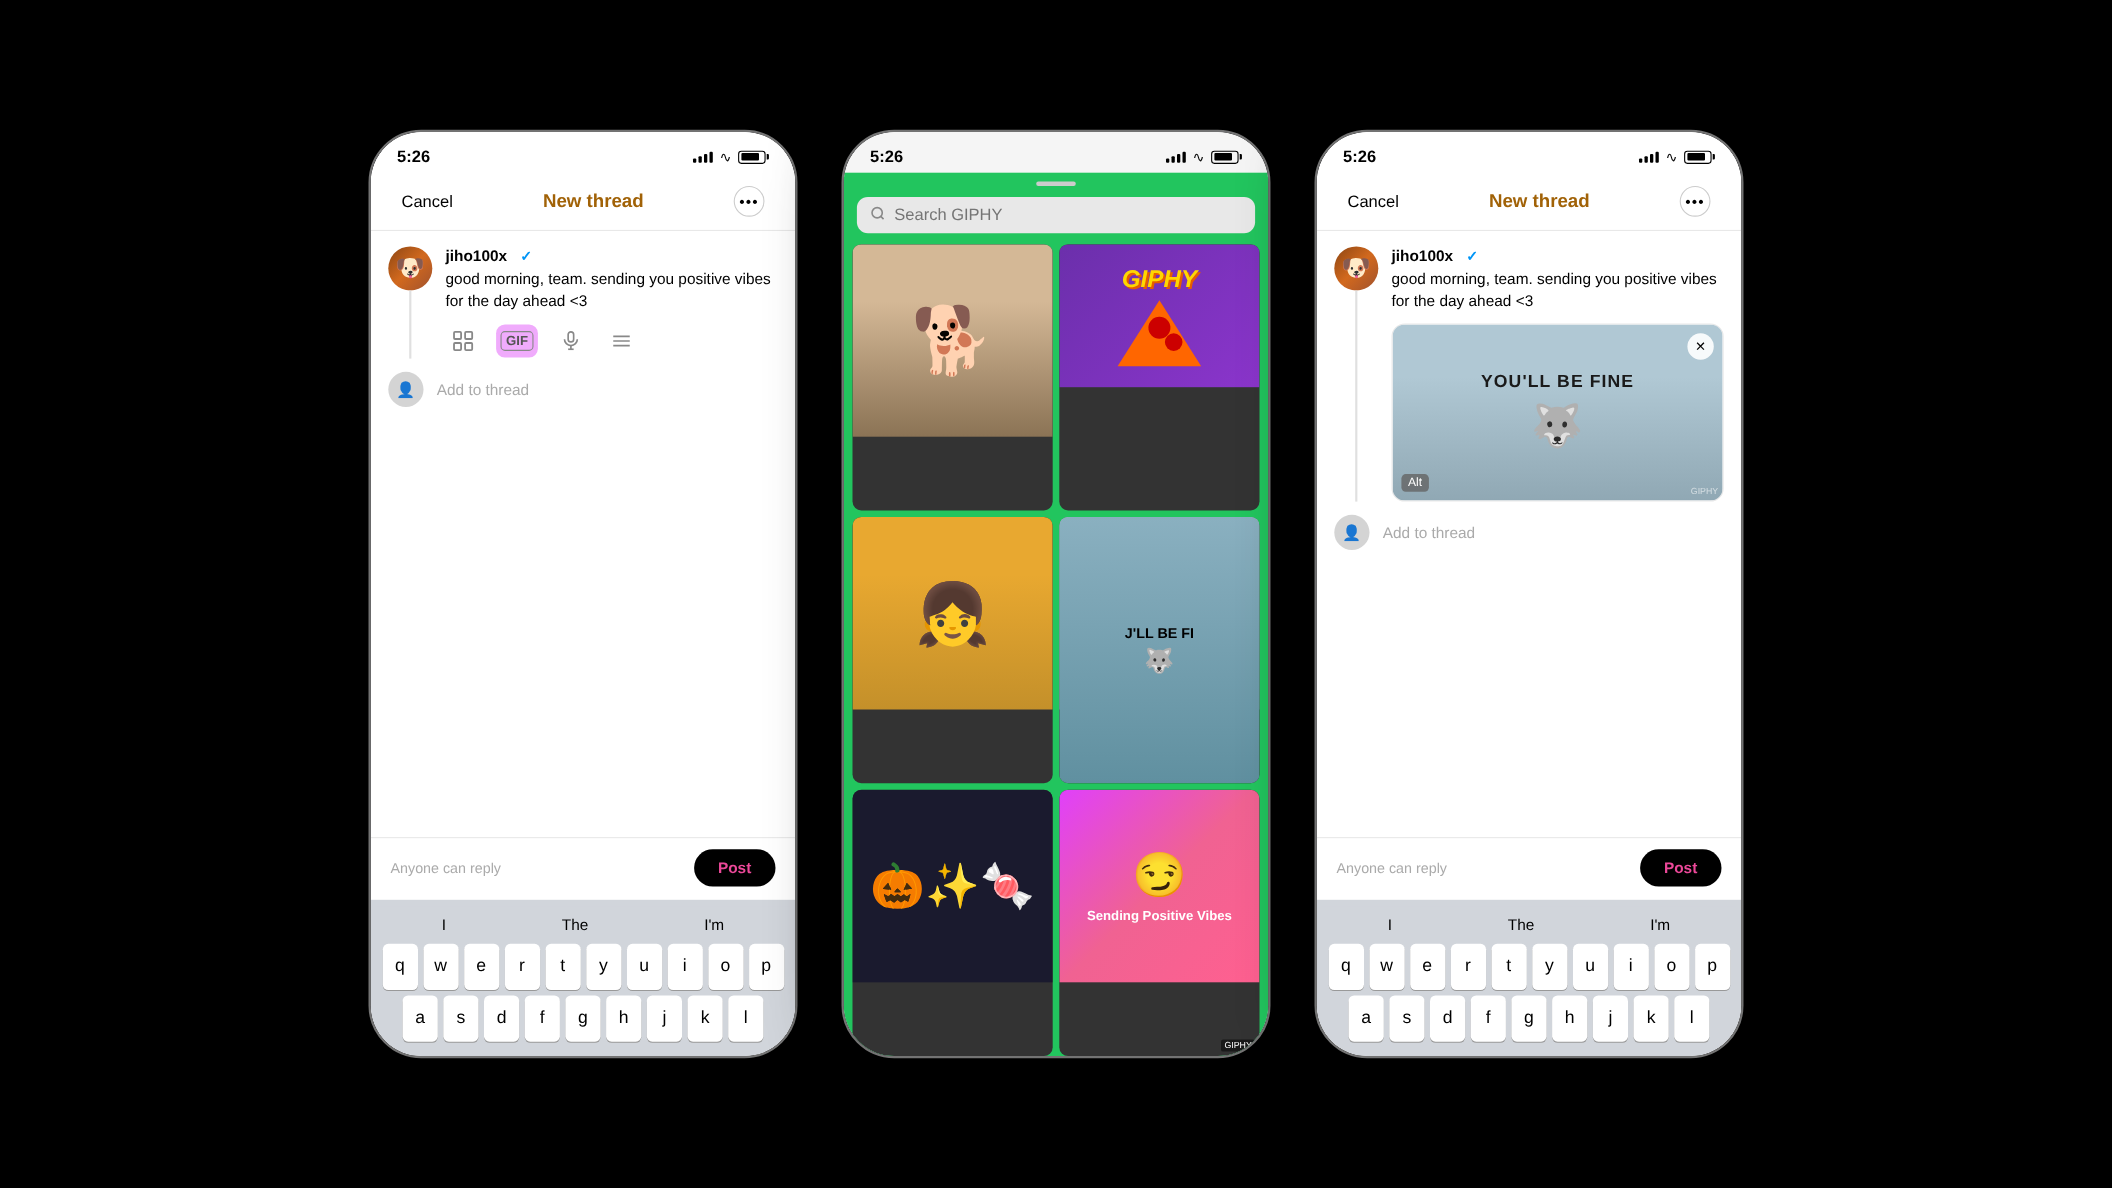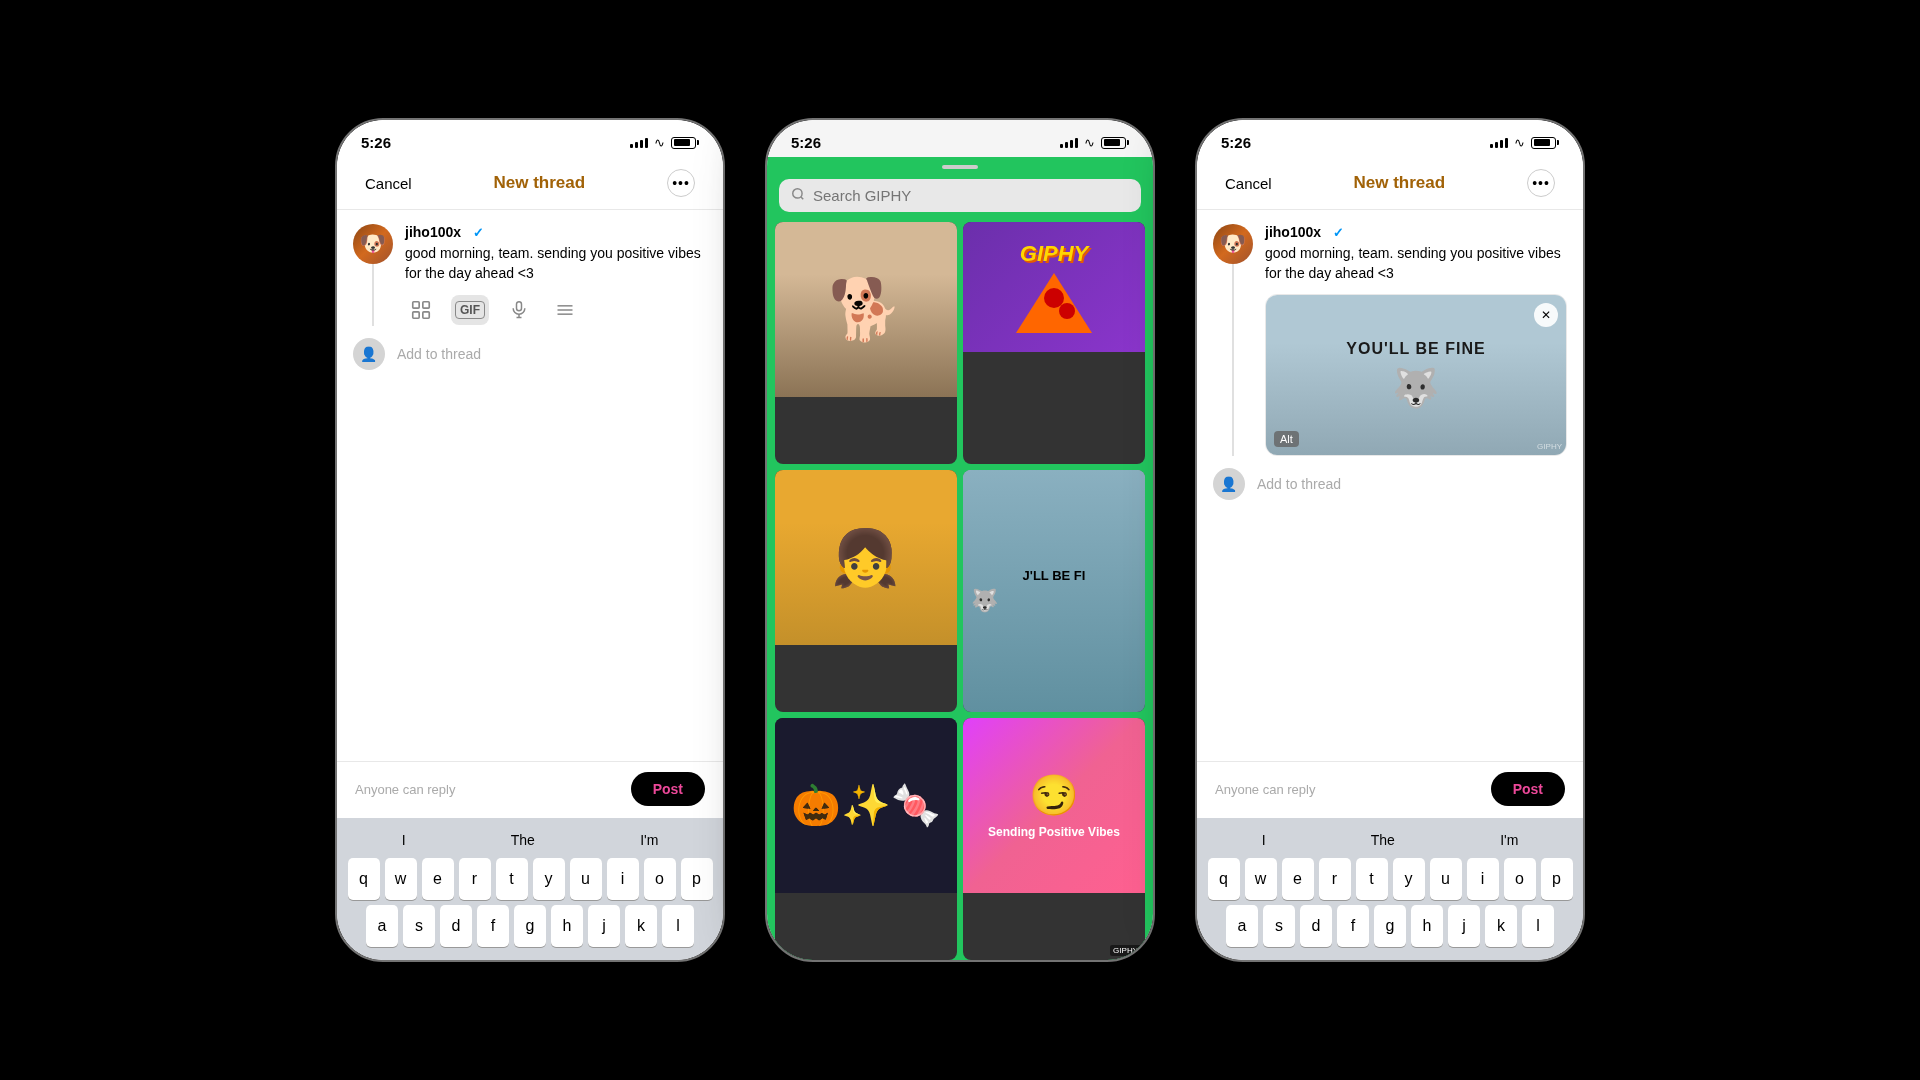--- a/index.html
+++ b/index.html
@@ -528,21 +528,21 @@
             <div class="post-text">good morning, team. sending you positive vibes for the day ahead &lt;3</div>
             <div class="post-toolbar">
               <div class="toolbar-btn">
                 <svg width="22" height="22" viewBox="0 0 24 24" fill="none" stroke="#888" stroke-width="1.8">
                   <rect x="3" y="3" width="7" height="7" rx="1"></rect>
                   <rect x="14" y="3" width="7" height="7" rx="1"></rect>
                   <rect x="3" y="14" width="7" height="7" rx="1"></rect>
                   <rect x="14" y="14" width="7" height="7" rx="1"></rect>
                 </svg>
               </div>
-              <div class="toolbar-btn highlighted" style="background:#e5e5e5; border-radius:8px; width:38px; height:30px;">
+              <div class="toolbar-btn highlighted" style="background:#f0abfc; border-radius:8px; width:38px; height:30px;">
                 <span style="font-size:12px; font-weight:700; color:#555; border:1.5px solid #888; border-radius:4px; padding:1px 4px;">GIF</span>
               </div>
               <div class="toolbar-btn">
                 <svg width="20" height="20" viewBox="0 0 24 24" fill="none" stroke="#888" stroke-width="1.8">
                   <rect x="9" y="2" width="6" height="11" rx="3"></rect>
                   <path d="M5 10c0 3.866 3.134 7 7 7s7-3.134 7-7"></path>
                   <line x1="12" y1="17" x2="12" y2="21"></line>
                   <line x1="9" y1="21" x2="15" y2="21"></line>
                 </svg>
               </div>
@@ -656,21 +656,21 @@
         </div>
 
         <div class="gif-cell">
           <div class="gif-girl">
             <span style="font-size:55px">👧</span>
           </div>
         </div>
 
         <div class="gif-cell" style="position:relative;">
           <div class="gif-fine">
-            <div style="position:absolute; top:0; left:0; right:0; bottom:0; background:linear-gradient(180deg, #8ab0c0 0%, #6090a0 100%); display:flex; flex-direction:column; justify-content:center; padding:8px;">
+            <div style="position:absolute; top:0; left:0; right:0; bottom:0; background:linear-gradient(180deg, #8ab0c0 0%, #6090a0 100%); display:flex; flex-direction:column; align-items:center; justify-content:center; padding:8px;">
               <div style="font-size:13px; font-weight:900; color:#000; text-align:center; line-height:1.2; margin-bottom:4px;">J'LL BE FI</div>
               <div style="font-size:22px">🐺</div>
             </div>
           </div>
         </div>
 
         <div class="gif-cell">
           <div class="gif-halloween">
             <span style="font-size:40px">🎃✨🍬</span>
           </div>

